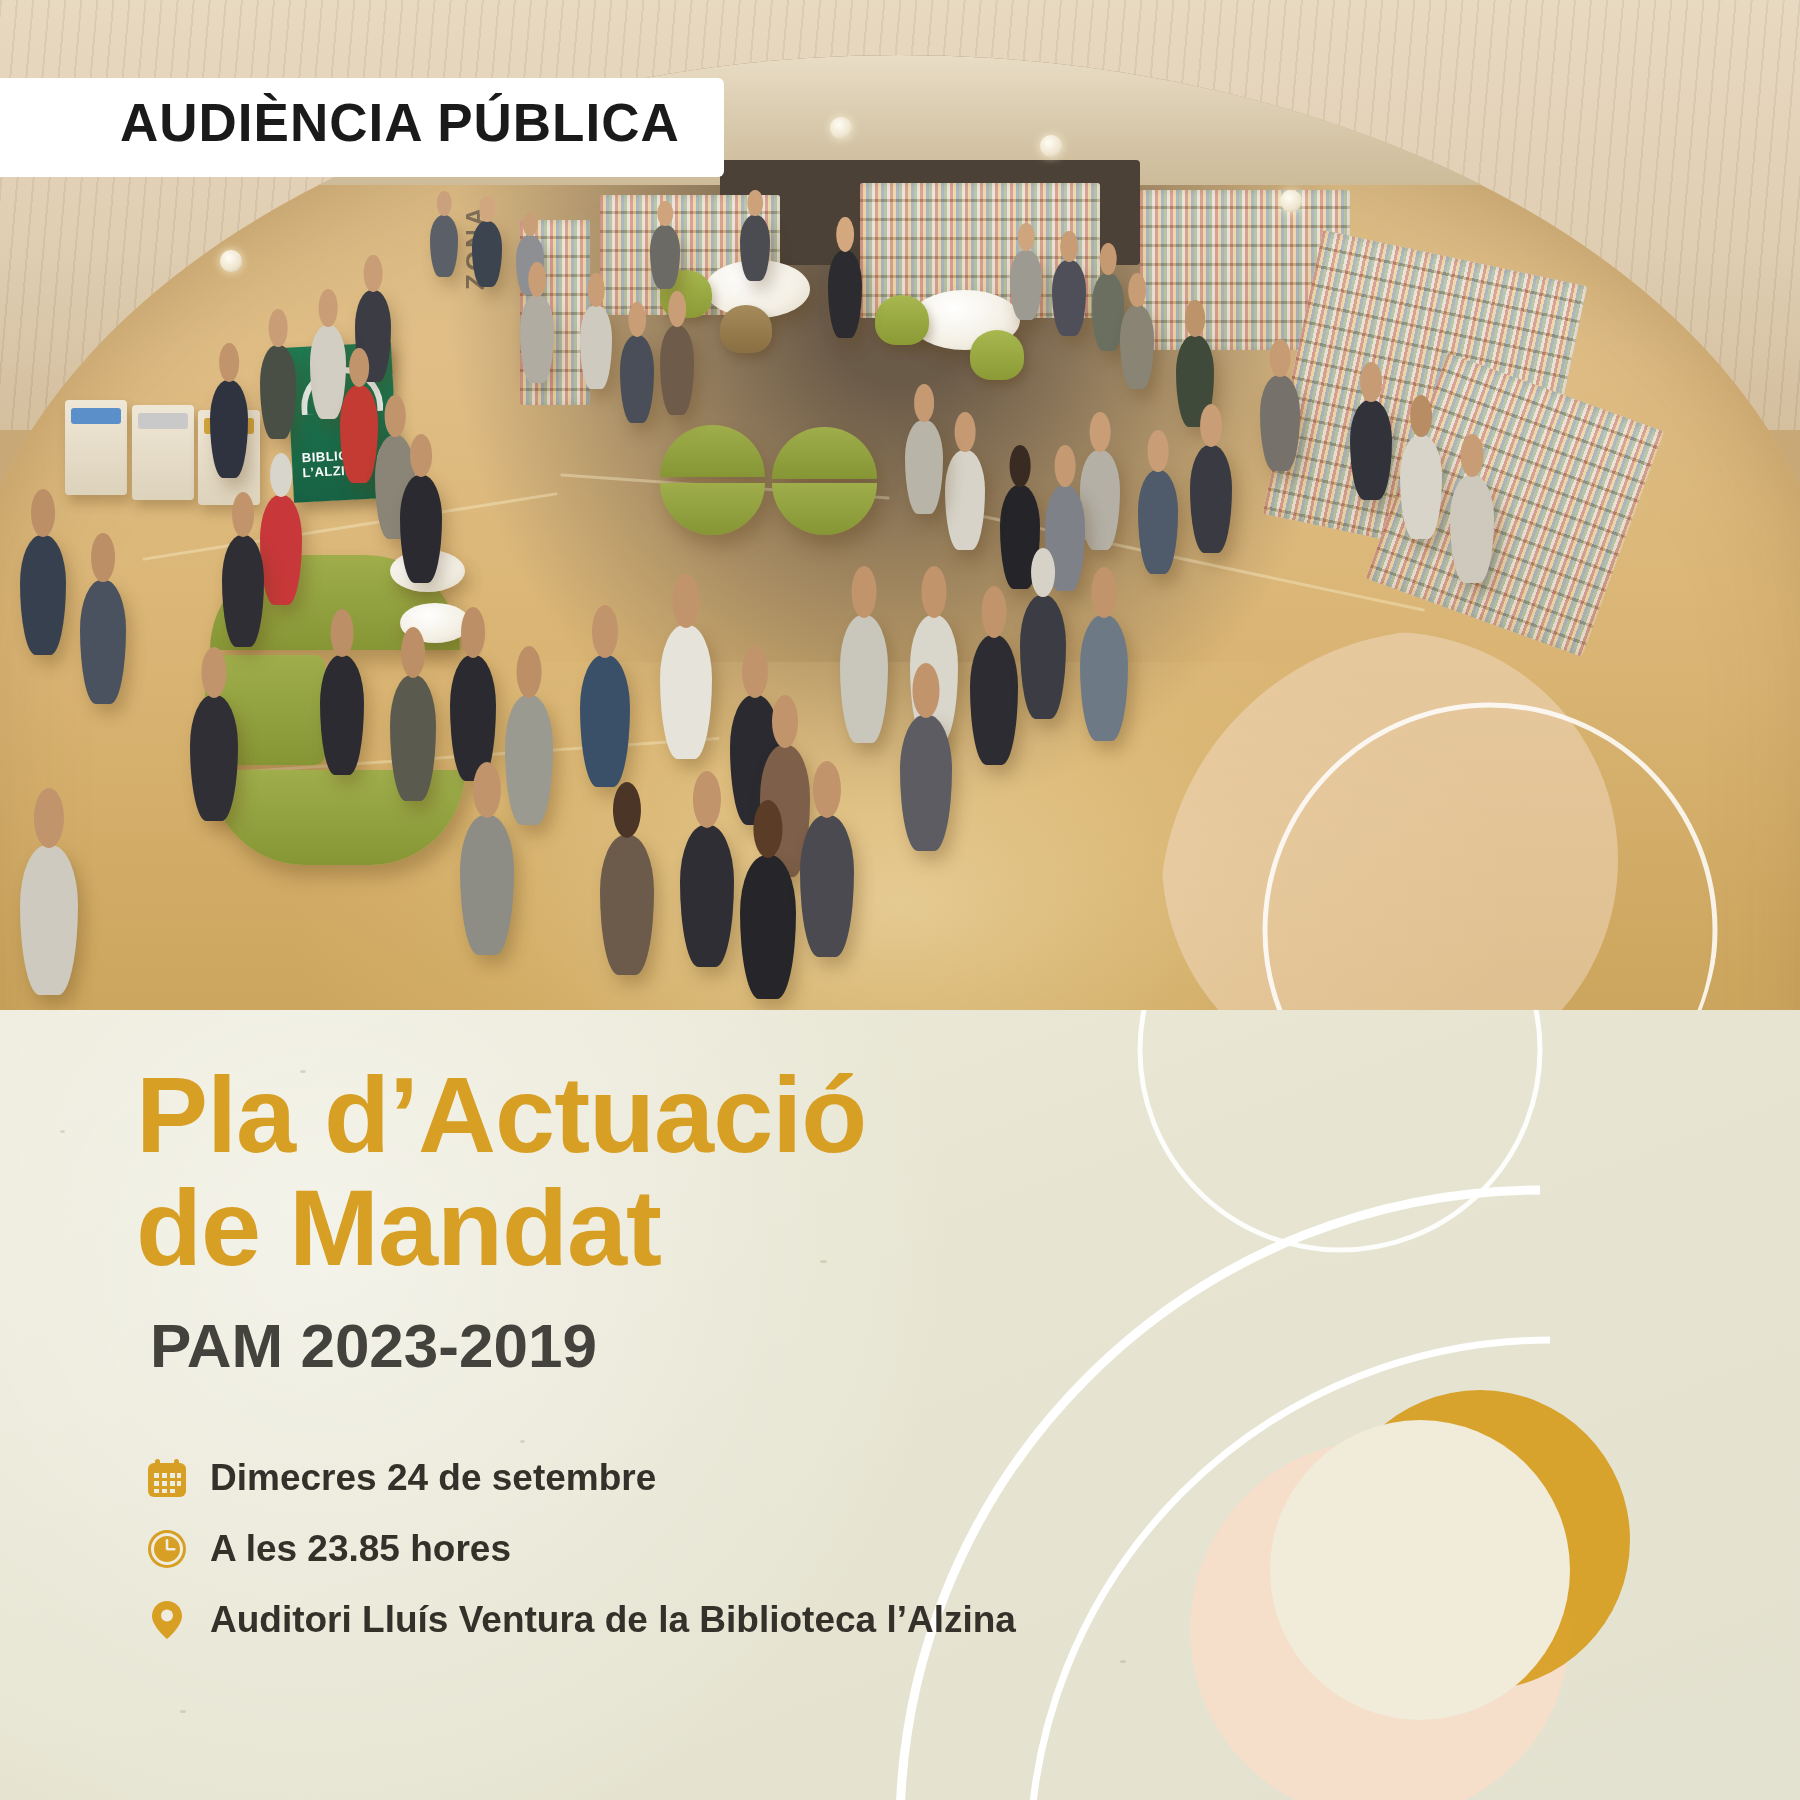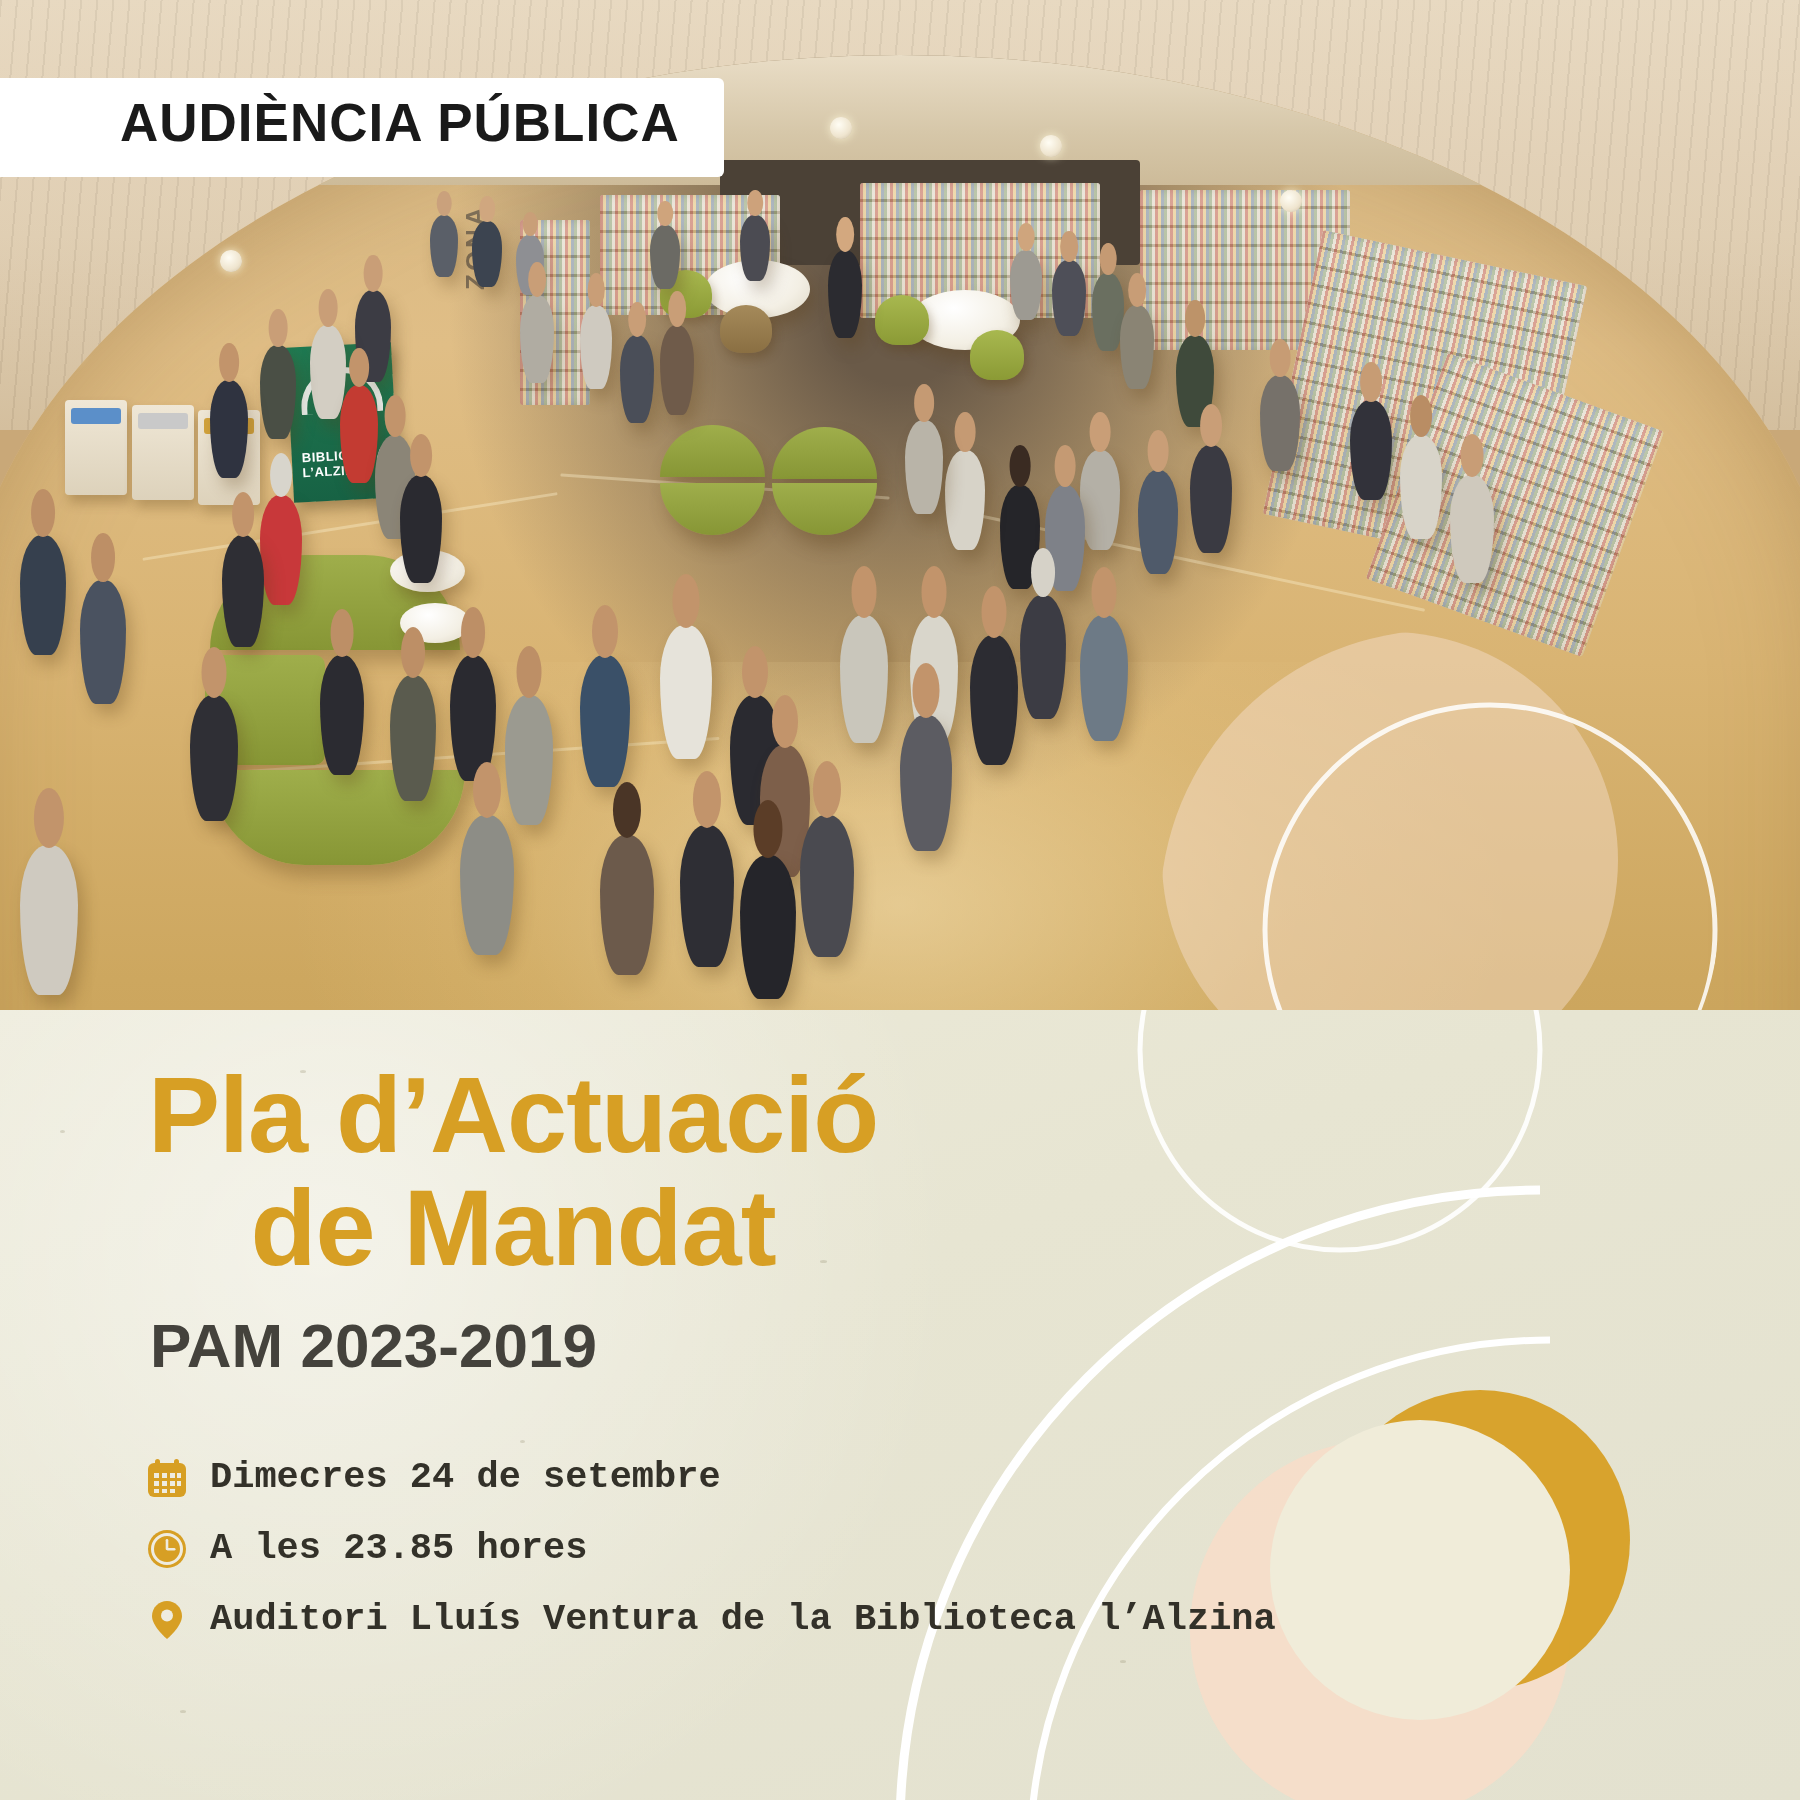--- a/index.html
+++ b/index.html
@@ -230,24 +230,23 @@
       linear-gradient(160deg, #ecead9 0%, #e7e5d2 40%, #e3e1cf 100%);
     overflow: hidden;
   }
   .speck {
     position: absolute;
     background: rgba(140,130,100,0.25);
     border-radius: 50%;
   }
   .headline {
     position: absolute;
-    left: 148px;
+    left: 136px;
     top: 48px;
     z-index: 5;
-    text-align: center;
   }
   .headline .l {
     display: block;
     font-size: 108px;
     font-weight: bold;
     color: #d79f24;
     line-height: 1.05;
     letter-spacing: -1px;
   }
   .subhead {
@@ -276,21 +275,20 @@
     height: 42px;
     flex: 0 0 42px;
     margin-right: 22px;
     margin-top: 2px;
   }
   .row .txt {
     font-size: 37px;
     font-weight: bold;
     color: #333129;
     line-height: 1.22;
-    font-family: Liberation Mono, monospace;
   }
   .row .sub {
     display: block;
     font-size: 28px;
     font-weight: normal;
     color: #3a382f;
     margin-top: 4px;
   }
 </style>
 </head>

